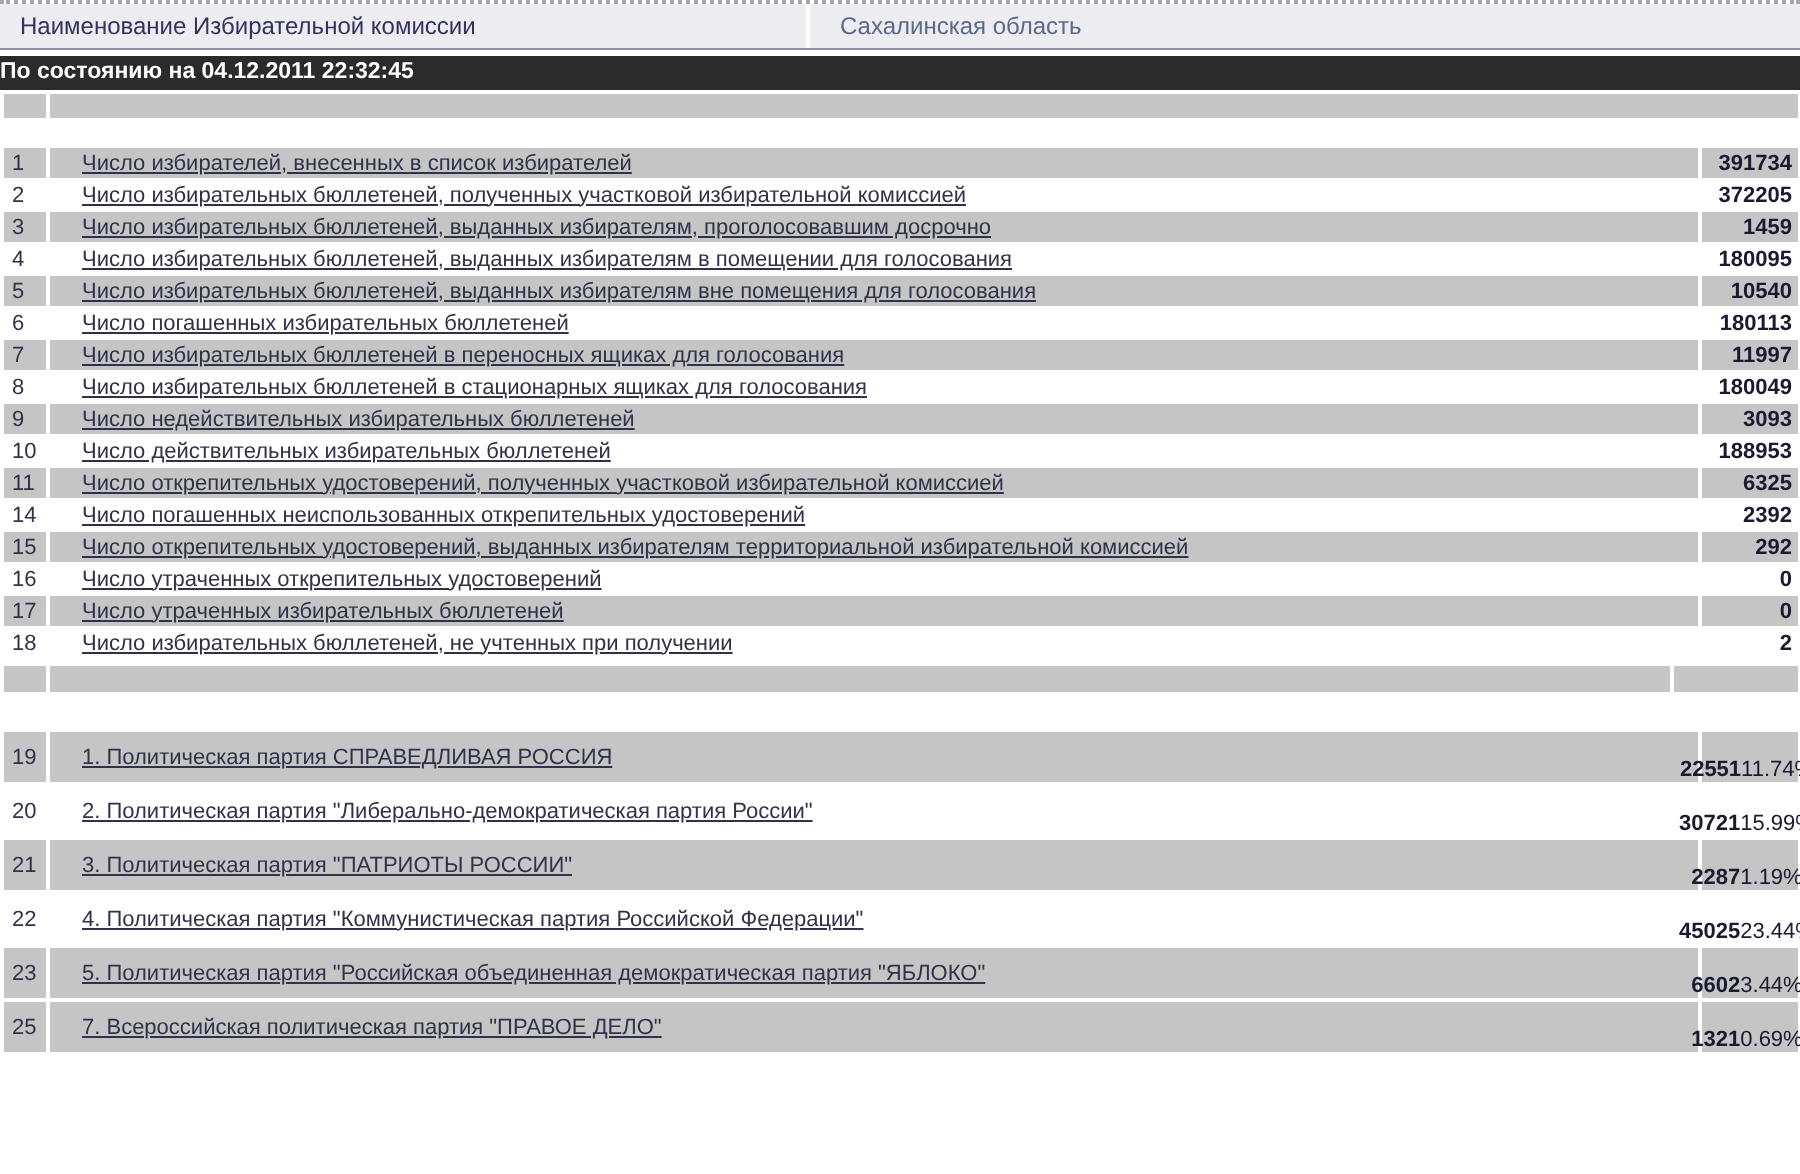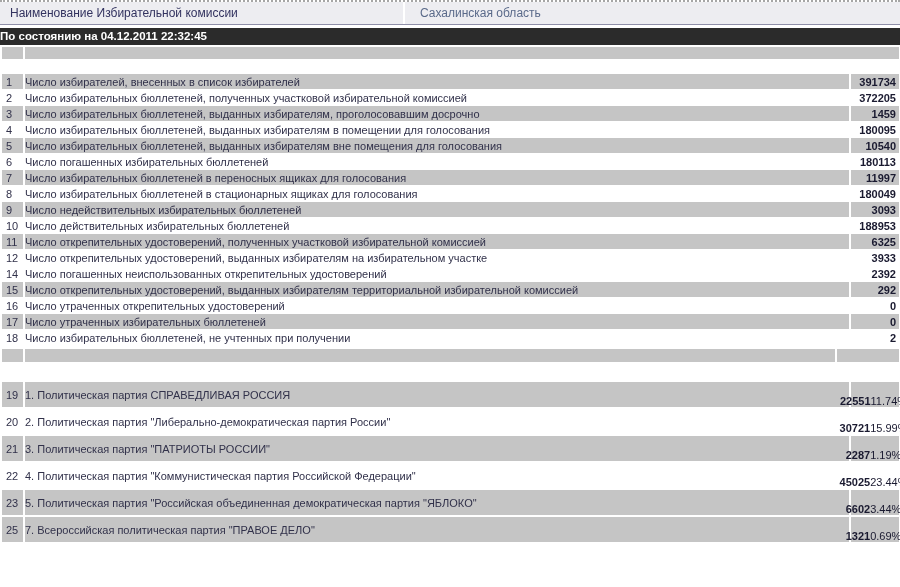--- a/index.html
+++ b/index.html
@@ -51,21 +51,21 @@
     font-size: 11.5px;
     padding-right: 5px;
     box-sizing: border-box;
   }
   
   .tablewrap { padding: 0 1px 0 2px; }
   .row { display: flex; height: 15px; margin-bottom: 1px; font-size: 11px; align-items: center; }
   .row .cell { background: #ffffff; height: 100%; box-sizing: border-box; display: flex; align-items: center; }
   .row.gray .cell { background: var(--row-gray, #c5c5c5); }
   .cell.num { width: 21px; padding-left: 4px; color: var(--label-text, #31314a); }
-  .cell.name { flex: 1; margin-left: 2px; padding-left: 0; color: var(--label-text, #31314a); }
+  .cell.name { flex: 1; margin-left: 2px; padding-left: 16px; color: var(--label-text, #31314a); text-decoration: underline; }
   .cell.val {
     width: 48px; margin-left: 2px; padding-right: 3px;
     justify-content: flex-end;
     font-weight: bold; color: var(--value-text, #1a1a30);
   }
   
   .subheader-row { display: flex; height: 12px; margin-top: 2px; margin-bottom: 15px; }
   .subheader-row .cell { height: 100%; background: var(--row-gray, #c5c5c5); box-sizing: border-box; }
   .subheader-row .num-blank { width: 21px; }
   .subheader-row .rest-blank { flex: 1; margin-left: 2px; }
@@ -165,25 +165,20 @@
     <div class="cell name">Число действительных избирательных бюллетеней</div>
     <div class="cell val">188953</div>
   </div>
 
   <div class="row gray">
     <div class="cell num">11</div>
     <div class="cell name">Число открепительных удостоверений, полученных участковой избирательной комиссией</div>
     <div class="cell val">6325</div>
   </div>
 
-  <div class="row">
-    <div class="cell num">12</div>
-    <div class="cell name">Число открепительных удостоверений, выданных избирателям на избирательном участке</div>
-    <div class="cell val">3933</div>
-  </div>
 
 
   <div class="row">
     <div class="cell num">14</div>
     <div class="cell name">Число погашенных неиспользованных открепительных удостоверений</div>
     <div class="cell val">2392</div>
   </div>
 
   <div class="row gray">
     <div class="cell num">15</div>

